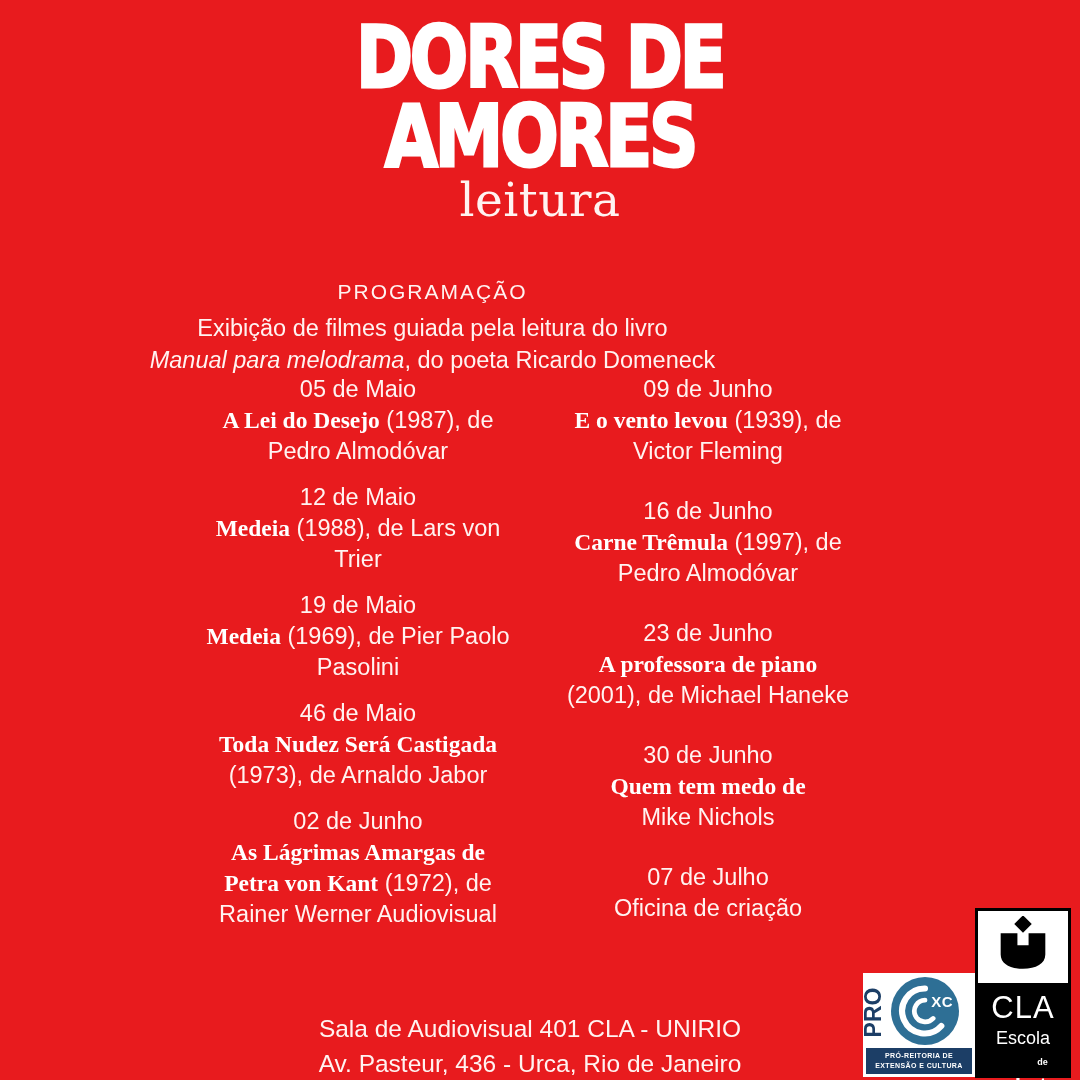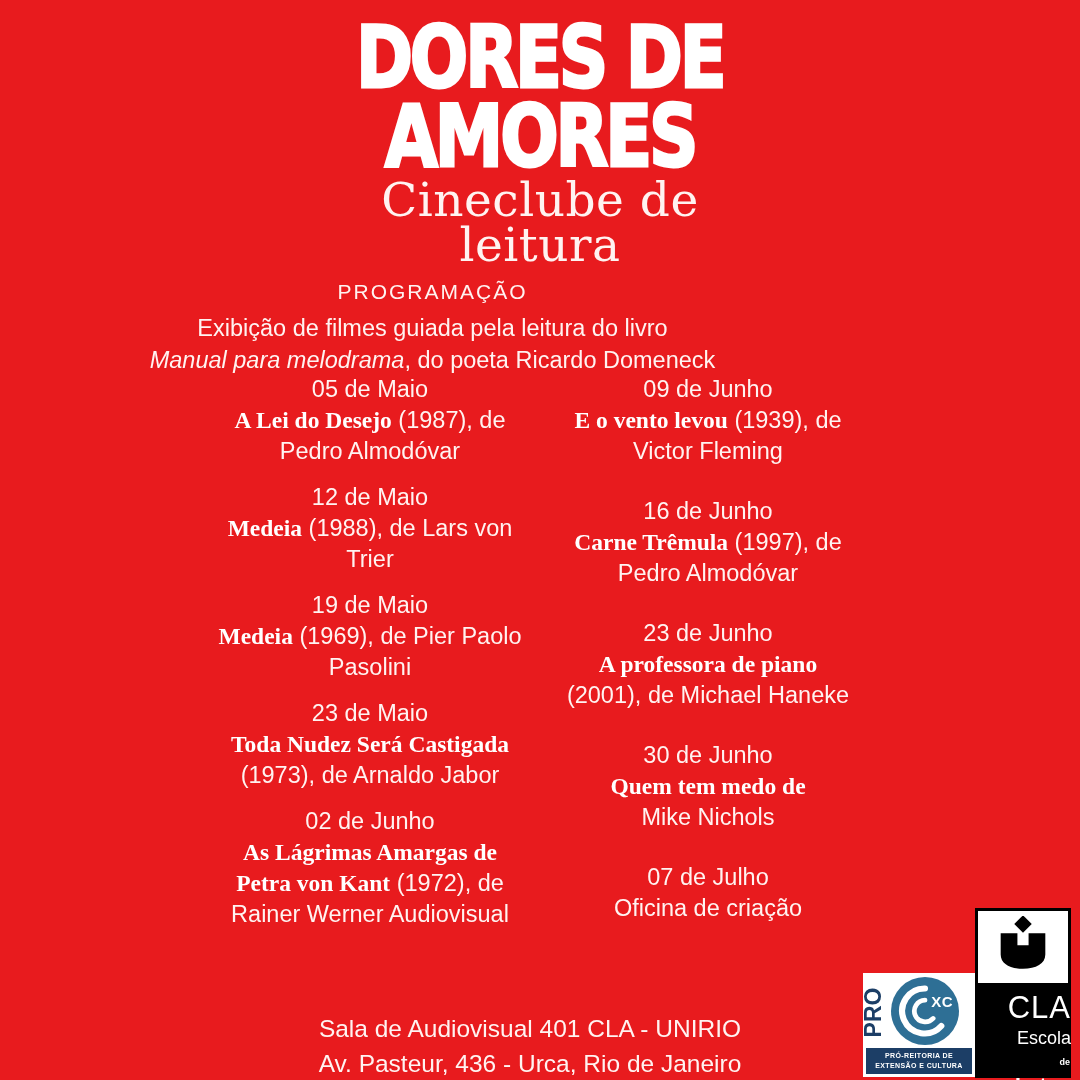--- a/index.html
+++ b/index.html
@@ -39,21 +39,21 @@
   .program-intro { position:absolute; top:280px; left:0; width:865px; text-align:center; }
   .program-heading {
     font-size:21px; letter-spacing:2px; color:#FFF3F1; margin-bottom:9px;
   }
   .intro-line { font-size:23.5px; line-height:1.36; color:#FFF3F1; }
   .intro-line em { font-style:italic; }
 
   
   .program-columns { position:absolute; top:374px; left:0; width:1080px; }
   .col { position:absolute; top:0; display:flex; flex-direction:column; gap:29px; text-align:center; }
-  .col-left  { left:187px; width:366px;gap:15px; }
+  .col-left  { left:175px; width:366px;gap:15px; }
   .col-right { left:525px; width:366px; }
   .entry { }
   .entry-date { font-size:23.5px; line-height:1.32; color:#FFF3F1; white-space:nowrap; }
   .entry-line { font-size:23.5px; line-height:1.32; color:#FFF3F1; white-space:nowrap; }
   .entry-line .bold { font-weight:bold; color:#FFFFFF;font-family:Liberation Serif, serif; }
 
   
   .footer { position:absolute; top:1012px; left:0; width:1060px; text-align:center; }
   .footer-line { font-size:24.5px; line-height:1.42; color:#FFF3F1; }
 
@@ -91,36 +91,35 @@
     position:absolute; left:975px; top:908px; width:96px; height:170px;
     background:#000000; box-sizing:border-box;
   }
   .cla-top {
     position:absolute; left:3px; top:3px; right:3px; height:72px;
     background:#FFFFFF; display:flex; align-items:center; justify-content:center;
   }
   .cla-top svg { width:62px; height:62px; }
   .cla-bottom {
     position:absolute; left:0; top:78px; right:0; bottom:0;
-    color:#FFFFFF; text-align:right;
+    color:#FFFFFF; text-align:center;
   }
   .cla-acronym { font-size:31px; letter-spacing:1px; margin-top:4px; font-weight:400; }
   .cla-school1 { font-size:18px; margin-top:2px; font-weight:400; }
   .cla-school2 { font-size:21px; margin-top:0px; font-weight:700;padding-left:40px; }
   .cla-de { font-size:9px; display:inline-block; transform:translateY(-3px); margin-right:1px; }
 </style>
 </head>
 <body>
 
 <div class="poster">
 
   <header class="title-block">
     <div class="title-line"><span>DORES DE</span></div>
     <div class="title-line"><span>AMORES</span></div>
-    <div class="subtitle-line">Cineclube de</div>
     <div class="subtitle-line">leitura</div>
   </header>
 
   <section class="program-intro">
     <div class="program-heading">PROGRAMAÇÃO</div>
     <div class="intro-line">Exibição de filmes guiada pela leitura do livro</div>
     <div class="intro-line"><em>Manual para melodrama</em><span>, do poeta Ricardo Domeneck</span></div>
   </section>
 
   <section class="program-columns">
@@ -134,21 +133,21 @@
           <div class="entry-date">12 de Maio</div>
           <div class="entry-line"><span class="bold">Medeia</span><span> (1988), de Lars von</span></div>
           <div class="entry-line"><span>Trier</span></div>
         </div>
         <div class="entry">
           <div class="entry-date">19 de Maio</div>
           <div class="entry-line"><span class="bold">Medeia</span><span> (1969), de Pier Paolo</span></div>
           <div class="entry-line"><span>Pasolini</span></div>
         </div>
         <div class="entry">
-          <div class="entry-date">23 de Maio</div>
+          <div class="entry-date">46 de Maio</div>
           <div class="entry-line"><span class="bold">Toda Nudez Será Castigada</span></div>
           <div class="entry-line"><span>(1973), de Arnaldo Jabor</span></div>
         </div>
         <div class="entry">
           <div class="entry-date">02 de Junho</div>
           <div class="entry-line"><span class="bold">As Lágrimas Amargas de</span></div>
           <div class="entry-line"><span class="bold">Petra von Kant</span><span> (1972), de</span></div>
           <div class="entry-line"><span>Rainer Werner Audiovisual</span></div>
         </div>
       </div>

